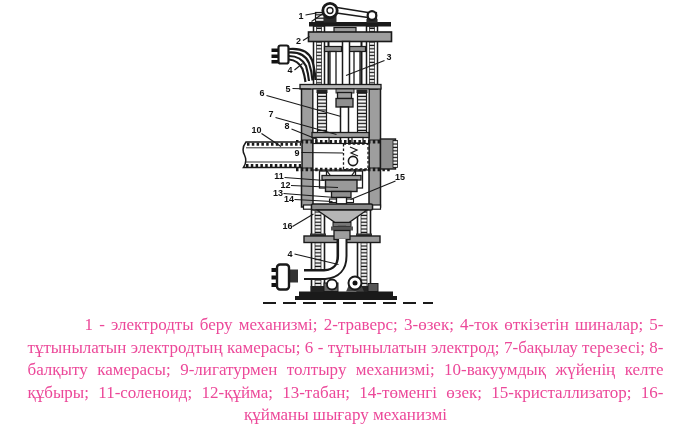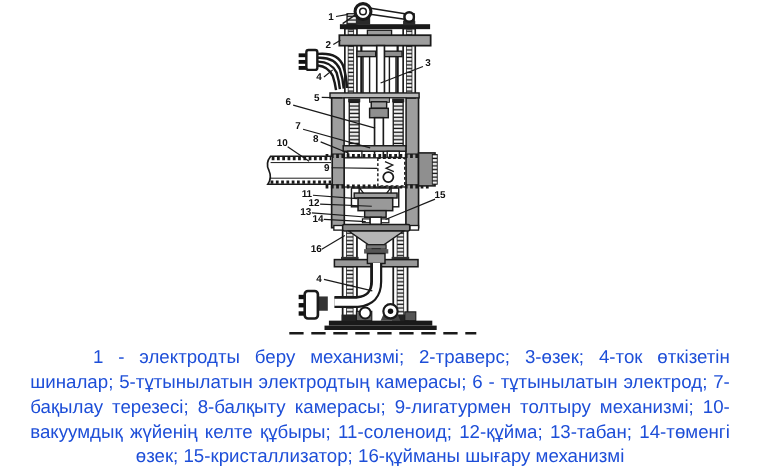--- a/index.html
+++ b/index.html
@@ -2,24 +2,24 @@
 <html><head>
 <meta charset="utf-8">
 <style>
   html,body{margin:0;padding:0;background:#ffffff;}
   body{width:691px;height:431px;overflow:hidden;font-family:"Liberation Serif",serif;}
   .figure-wrap{width:691px;height:431px;position:relative;background:#fff;}
   svg{display:block;}
   .caption{
     width:636px;
     margin:2px auto 0 auto;
-    font-family:Liberation Sans, sans-serif;
+    font-family:Liberation Serif, serif;
     font-size:17px;
     line-height:22.5px;
-    color:#1d4ed8;
+    color:#ec4899;
     text-align:justify;
     text-align-last:center;
     text-indent:57px;
   }
   .lbl{
     font-family:"Liberation Sans",sans-serif;
     font-weight:bold;
     font-size:9px;
     fill:#111;
     text-anchor:middle;

